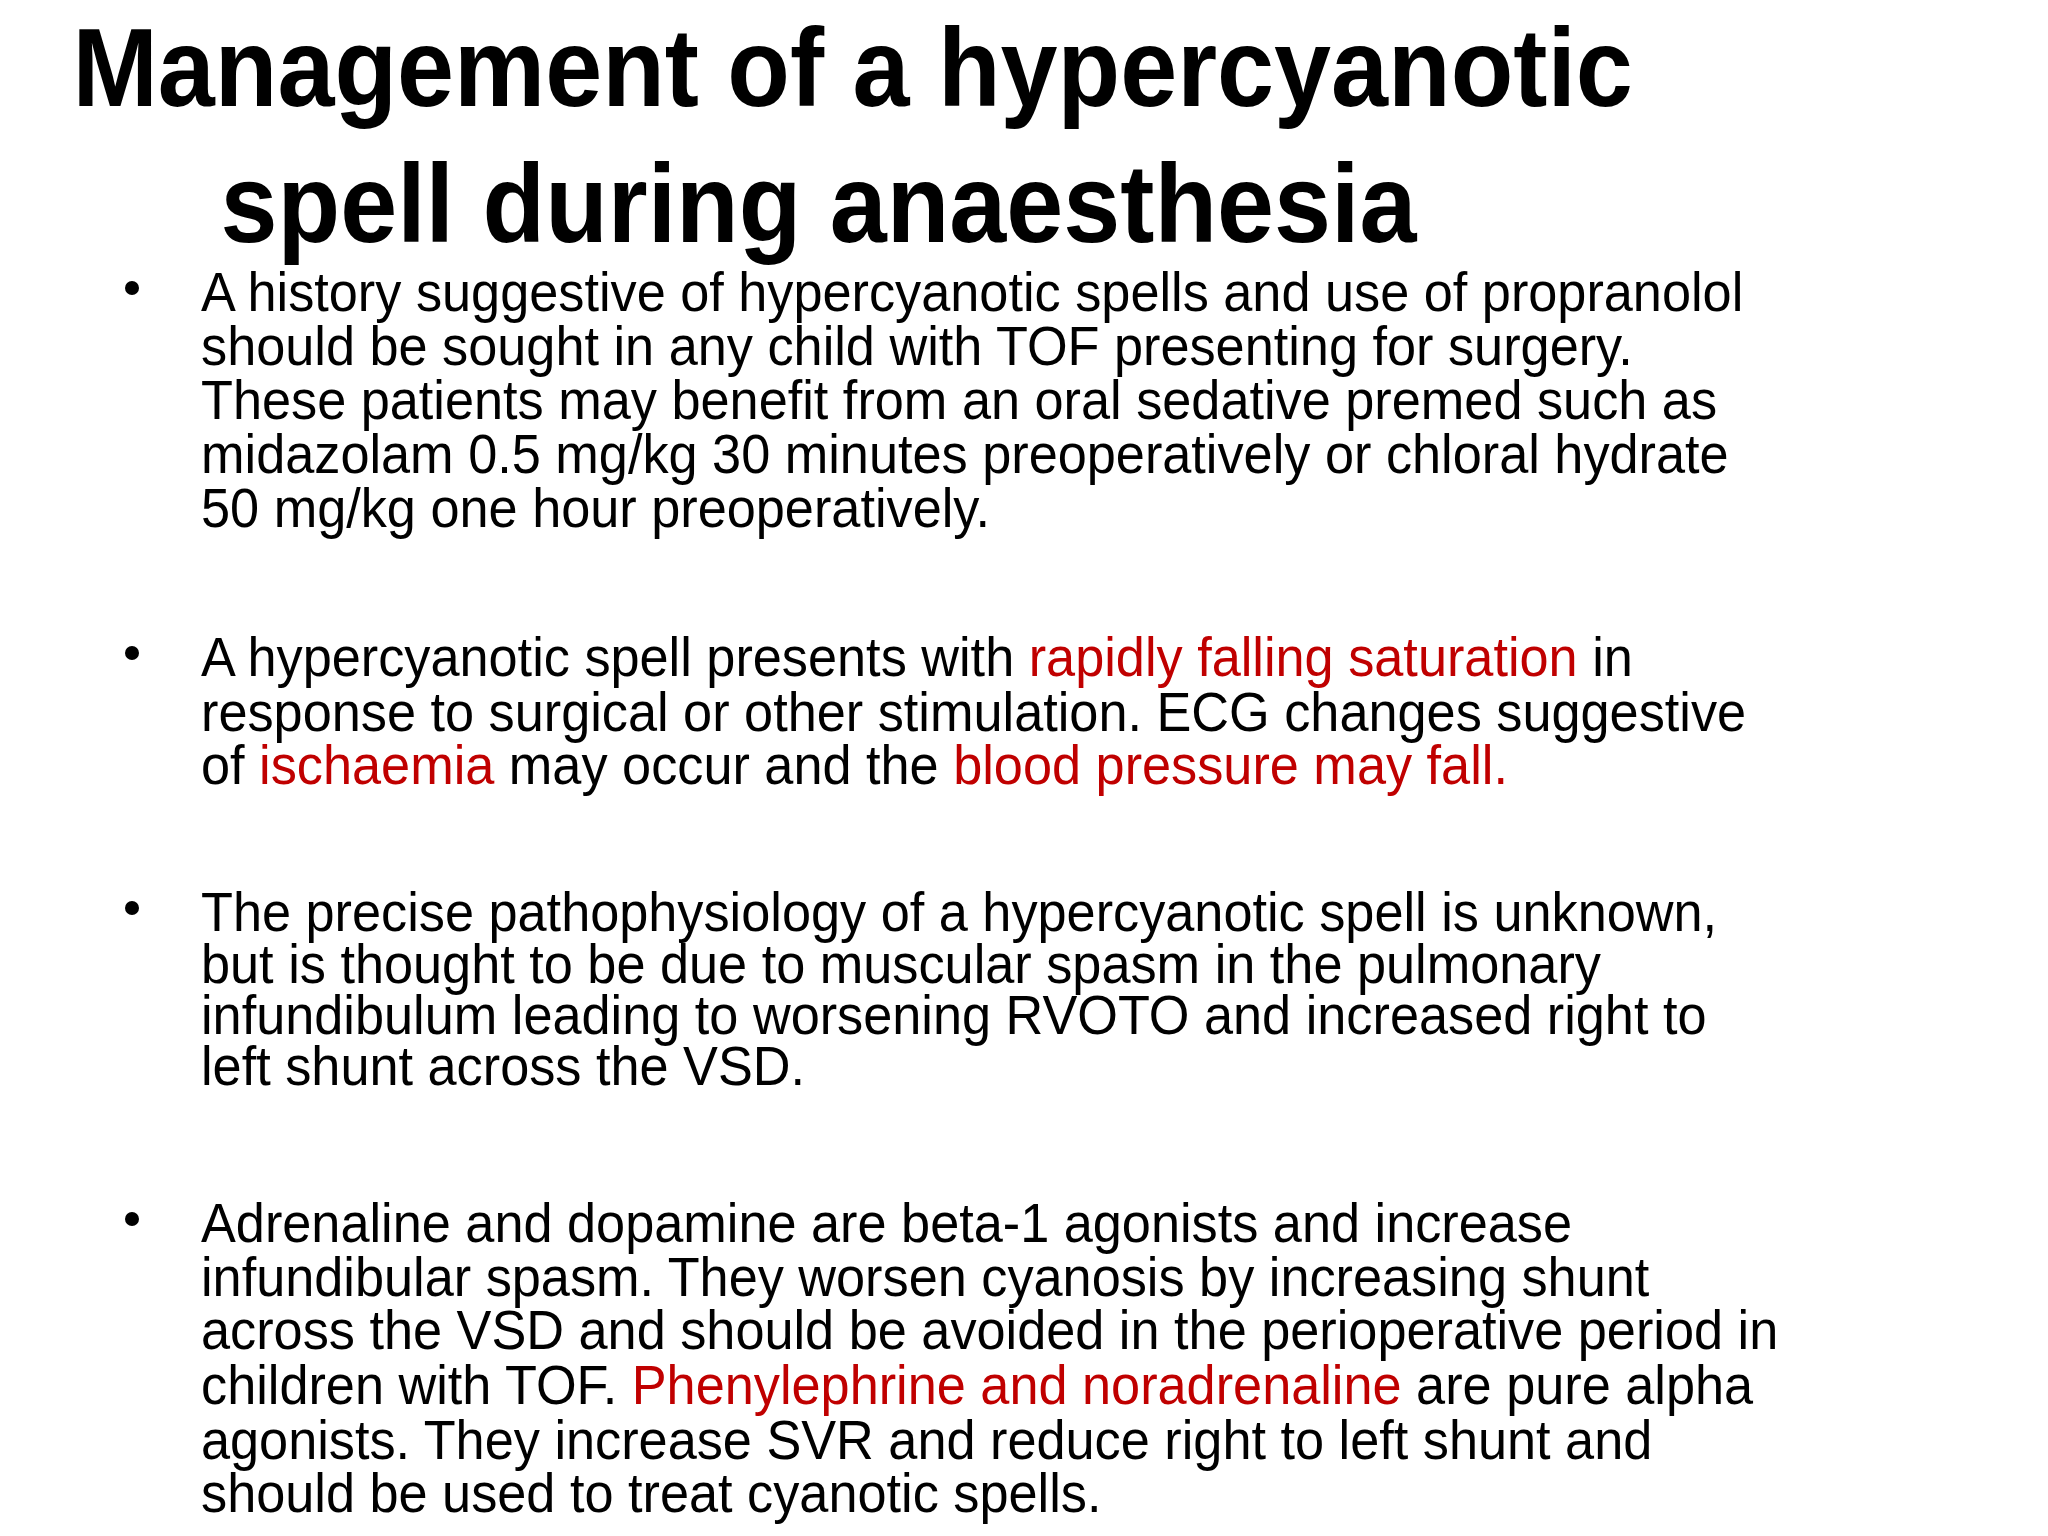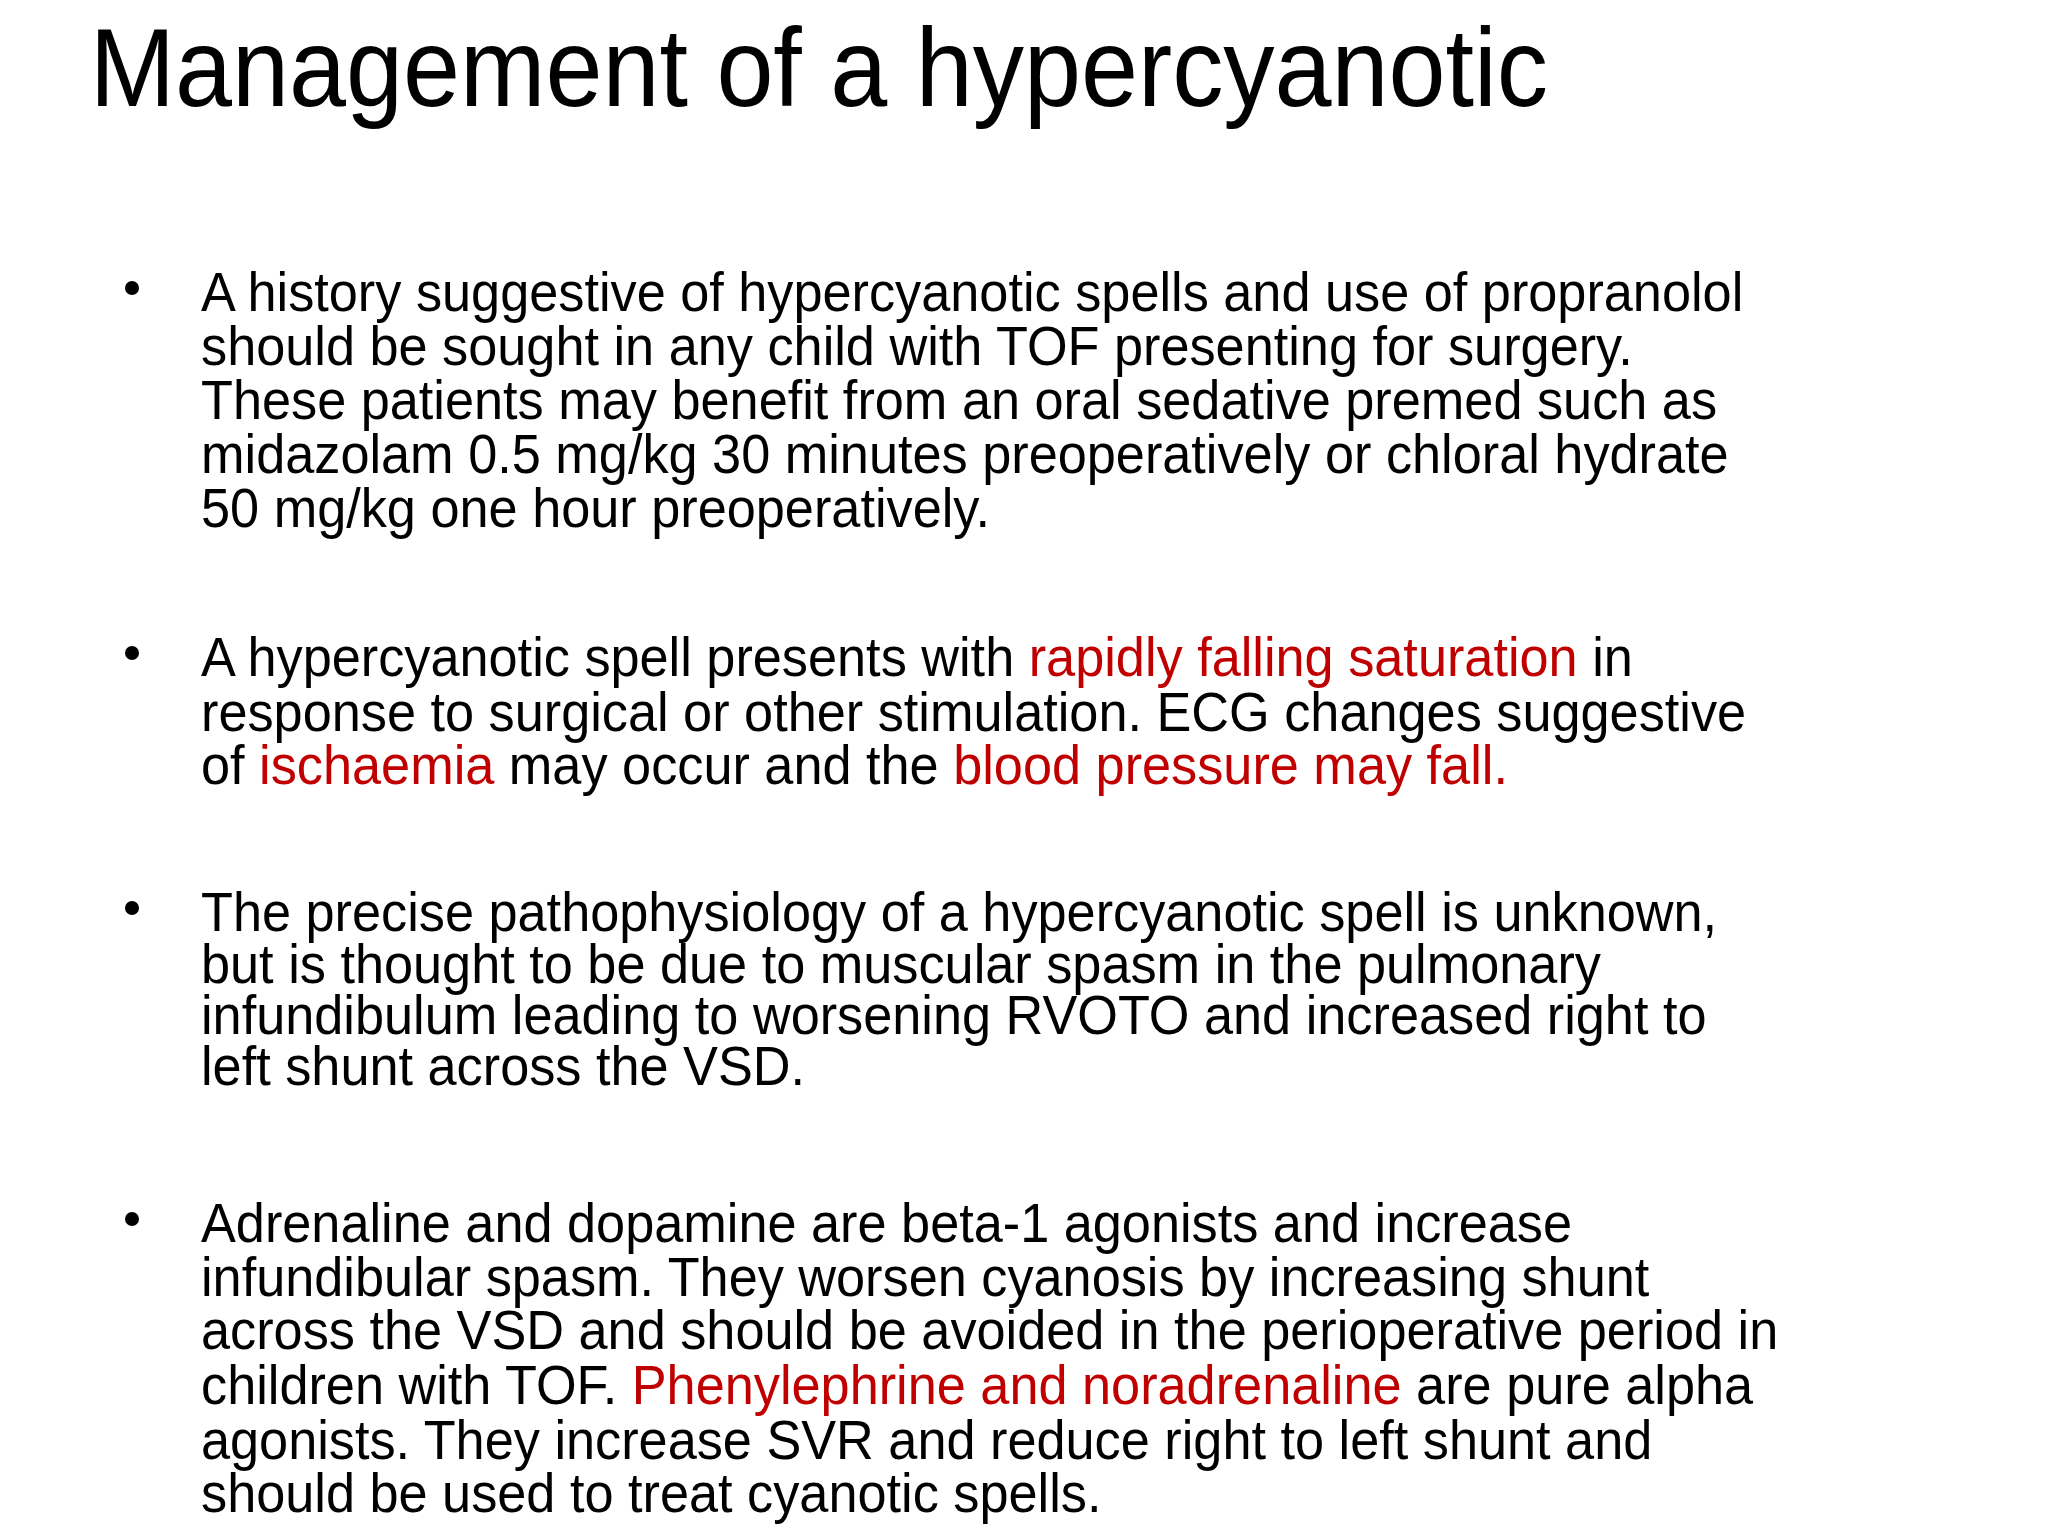--- a/index.html
+++ b/index.html
@@ -4,41 +4,44 @@
 <style>
   html, body { margin: 0; padding: 0; }
   body {
     width: 2048px; height: 1536px; overflow: hidden;
     background: #ffffff; position: relative;
     font-family: "Liberation Sans", sans-serif; color: #000000;
   }
   .slide { position: absolute; left: 0; top: 0; width: 2048px; height: 1536px; background: #ffffff; }
   .title-line {
     position: absolute; left: 0; width: 1637px; text-align: center;
-    font-weight: normal; font-size: 112px; line-height: 112px; height: 112px;
+    font-weight: bold; font-size: 112px; line-height: 112px; height: 112px;
     white-space: nowrap;
   }
   .title-line span { display: inline-block; transform: scaleX(0.915); transform-origin: center; }
   .bullet-dot {
     position: absolute; width: 14px; height: 14px; border-radius: 50%; background: #000;
   }
   .body-line {
     position: absolute; left: 201px; font-size: 55px; line-height: 55px; height: 55px;
     white-space: nowrap; transform: scaleX(0.95); transform-origin: left center;
   }
   .red { color: #c00000; }
   .black { color: #000000; }
 </style>
 </head>
 <body>
 
 <div class="slide">
 
   <div class="title-line" style="top:12px;">
     <span>Management of a hypercyanotic</span>
+  </div>
+  <div class="title-line" style="top:148px;">
+    <span>spell during anaesthesia</span>
   </div>
 
   <div class="bullet-dot" style="left:125px; top:281px;"></div>
   <div class="body-line" style="top:265px;"><span class="black">A history suggestive of hypercyanotic spells and use of propranolol</span></div>
   <div class="body-line" style="top:319px;"><span class="black">should be sought in any child with TOF presenting for surgery.</span></div>
   <div class="body-line" style="top:373px;"><span class="black">These patients may benefit from an oral sedative premed such as</span></div>
   <div class="body-line" style="top:427px;"><span class="black">midazolam 0.5 mg/kg 30 minutes preoperatively or chloral hydrate</span></div>
   <div class="body-line" style="top:481px;"><span class="black">50 mg/kg one hour preoperatively.</span></div>
 
   <div class="bullet-dot" style="left:125px; top:646px;"></div>

